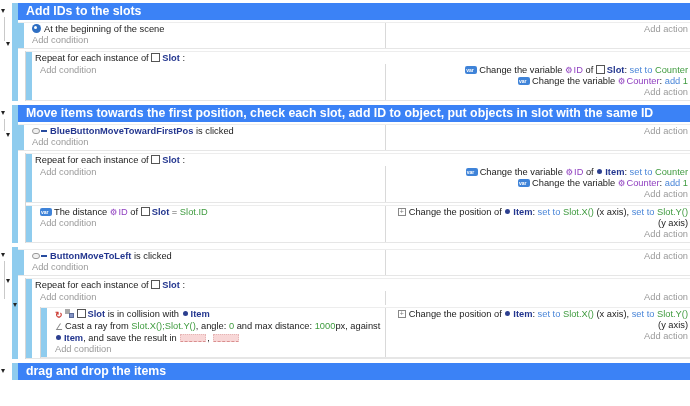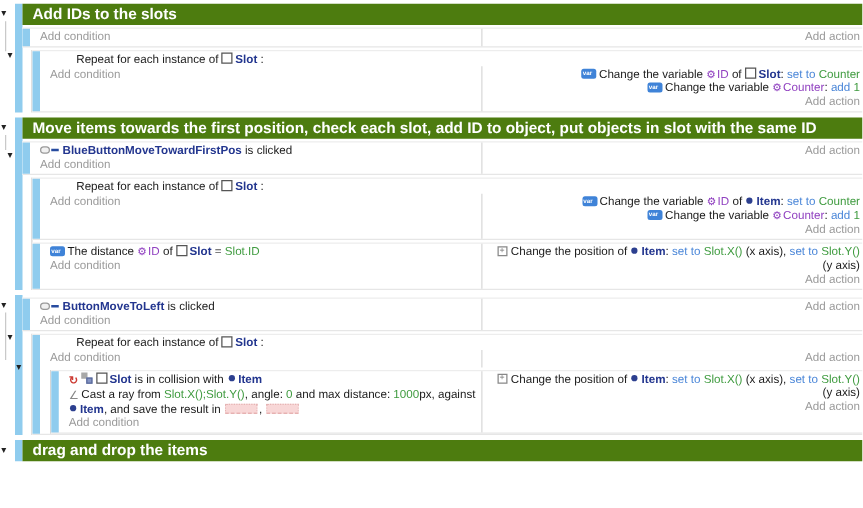--- a/index.html
+++ b/index.html
@@ -3,32 +3,32 @@
 <meta charset="utf-8">
 <style>
   html,body{margin:0;padding:0;background:#fff;}
   body{width:690px;height:406px;overflow:hidden;font-family:"Liberation Sans",sans-serif;font-size:9.3px;color:#1b1b1b;}
   .sheet{position:relative;width:690px;height:406px;overflow:hidden;background:#fff;}
 
   .group{position:relative;display:flex;padding-left:12px;margin-bottom:4px;}
   .group:first-child{margin-top:3px;}
   .gbar{width:6px;background:#8fccee;flex:none;}
   .gbody{flex:1;min-width:0;}
-  .ghdr{background:#4d7c0f;color:#fff;font-size:12.3px;font-weight:bold;height:17px;line-height:15px;padding:1px 8px 1px 8px;box-sizing:border-box;white-space:nowrap;overflow:hidden;cursor:default;}
+  .ghdr{background:#3b82f6;color:#fff;font-size:12.3px;font-weight:bold;height:17px;line-height:15px;padding:1px 8px 1px 8px;box-sizing:border-box;white-space:nowrap;overflow:hidden;cursor:default;}
 
   .event{margin-top:2px;}
   .eo{display:flex;border-top:1px solid #ededed;border-bottom:1px solid #e6e6e6;background:#fff;}
   .ebar{width:6px;background:#8fccee;flex:none;margin-right:1px;}
   .ebody{flex:1;min-width:0;}
   .split{display:flex;align-items:stretch;}
   .conds{flex:1;min-width:0;padding:1px 3px 2px 7px;}
   .acts{width:297px;flex:none;border-left:1px solid #d9d9d9;padding:1px 2px 2px 5px;text-align:right;}
   .row{min-height:11px;line-height:11px;cursor:default;}
   .add{color:#9a9a9a;}
-  .rhdr{min-height:11px;line-height:11px;padding:1px 0 0 28px;}
+  .rhdr{min-height:11px;line-height:11px;padding:1px 0 0 2px;}
   .subs{margin-left:7px;border-left:1px solid #d6d6d6;}
 
   
   .seg{white-space:pre-wrap;}
   .c-t{color:#1b1b1b;}
   .c-obj{color:#23368f;font-weight:bold;}
   .c-var{color:#9040c0;}
   .c-kw{color:#4a86d8;}
   .c-val{color:#3f9b3f;}
   .c-eq{color:#555;}
@@ -73,20 +73,21 @@
     <span class="arrow" style="left:6px;top:37px;"></span>
     <div class="gbar"></div>
     <div class="gbody">
       <div class="ghdr">Add IDs to the slots</div>
       <div class="event">
         <div class="eo">
           <div class="ebar"></div>
           <div class="ebody">
             <div class="split">
               <div class="conds">
+                <div class="row"><span class="icon scene-begin-icon"></span><span class="seg c-t">At the beginning of the scene</span></div>
                 <div class="row add">Add condition</div>
               </div>
               <div class="acts">
                 <div class="row add">Add action</div>
               </div>
             </div>
           </div>
         </div>
         <div class="subs">
           <div class="event">

